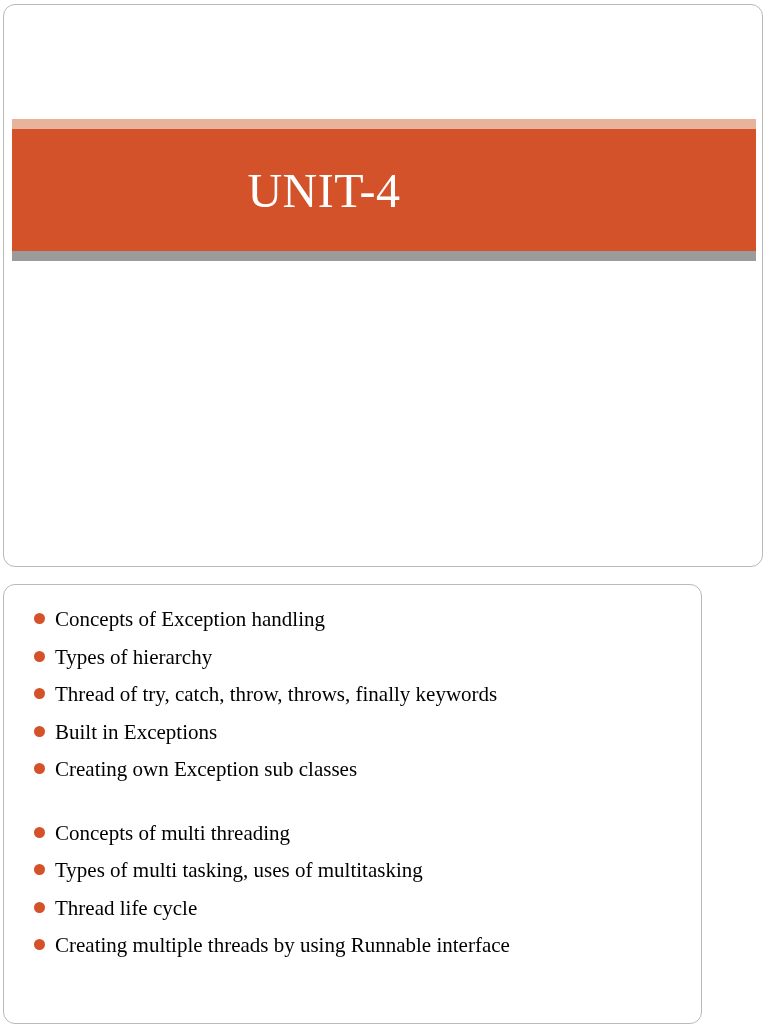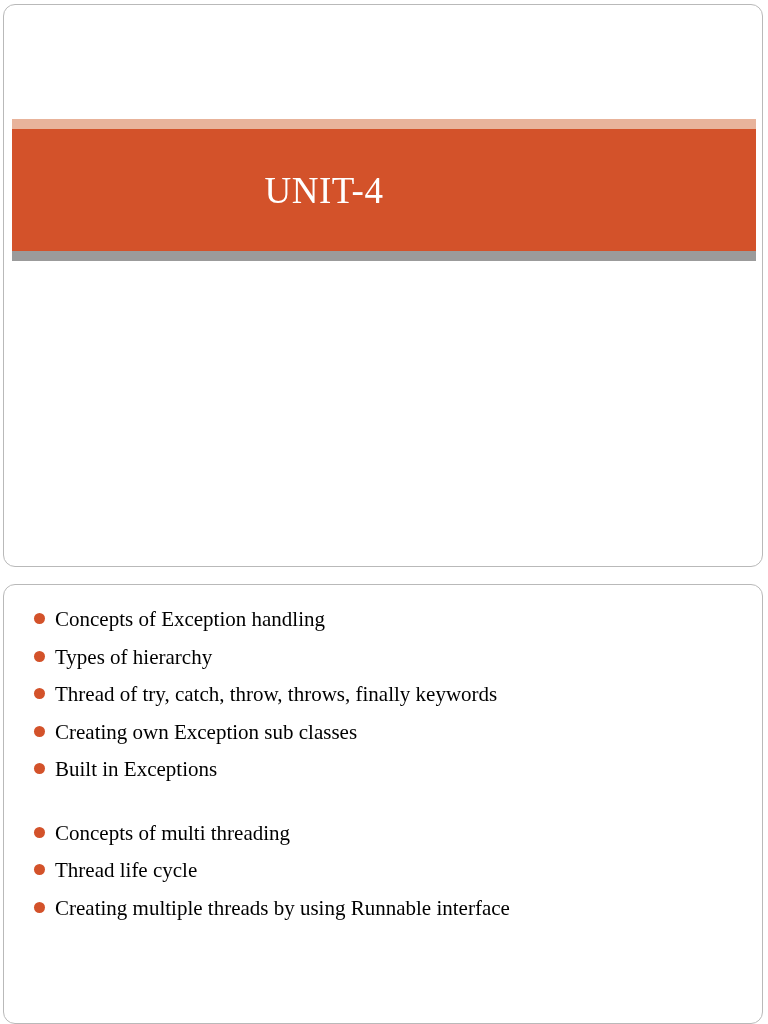--- a/index.html
+++ b/index.html
@@ -58,31 +58,31 @@
   .slide1-title {
     position: absolute;
     left: 8px;
     top: 124px;
     width: 624px;
     height: 122px;
     display: flex;
     align-items: center;
     justify-content: center;
     color: #ffffff;
-    font-size: 37px;
+    font-size: 48px;
     letter-spacing: 0.5px;
     font-family: "Liberation Serif", serif;
   }
 
   
   .slide2 {
     position: absolute;
     left: 3px;
     top: 584px;
-    width: 760px;
+    width: 699px;
     height: 440px;
     background: #ffffff;
     border: 1px solid #b9b9b9;
     border-radius: 12px;
     box-sizing: border-box;
     overflow: hidden;
   }
   .bullet-list {
     position: absolute;
     left: 22px;
@@ -126,22 +126,23 @@
     <div class="band-main"></div>
     <div class="band-grey"></div>
     <div class="slide1-title">UNIT-4</div>
   </div>
 
   <div class="slide2">
     <ul class="bullet-list">
       <li class="bullet-item">Concepts of Exception handling</li>
       <li class="bullet-item">Types of hierarchy</li>
       <li class="bullet-item">Thread of try, catch, throw, throws, finally keywords</li>
+      <li class="bullet-item">Built in Exceptions</li>
       <li class="bullet-item">Creating own Exception sub classes</li>
-      <li class="bullet-item">Built in Exceptions</li>
       <li class="bullet-item spacer"></li>
       <li class="bullet-item">Concepts of multi threading</li>
+      <li class="bullet-item">Types of multi tasking, uses of multitasking</li>
       <li class="bullet-item">Thread life cycle</li>
       <li class="bullet-item">Creating multiple threads by using Runnable interface</li>
     </ul>
   </div>
 
 </div>
 
 </body></html>

